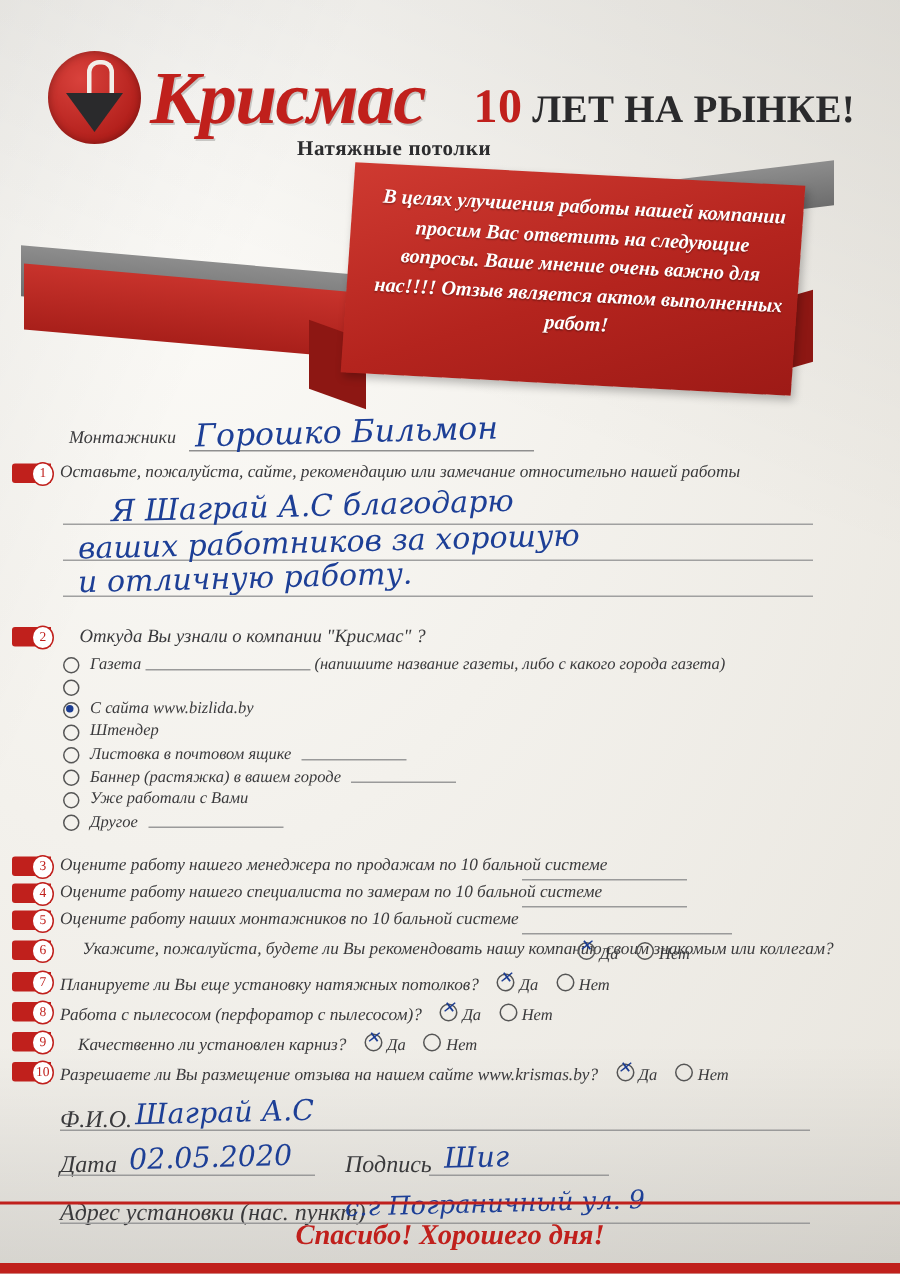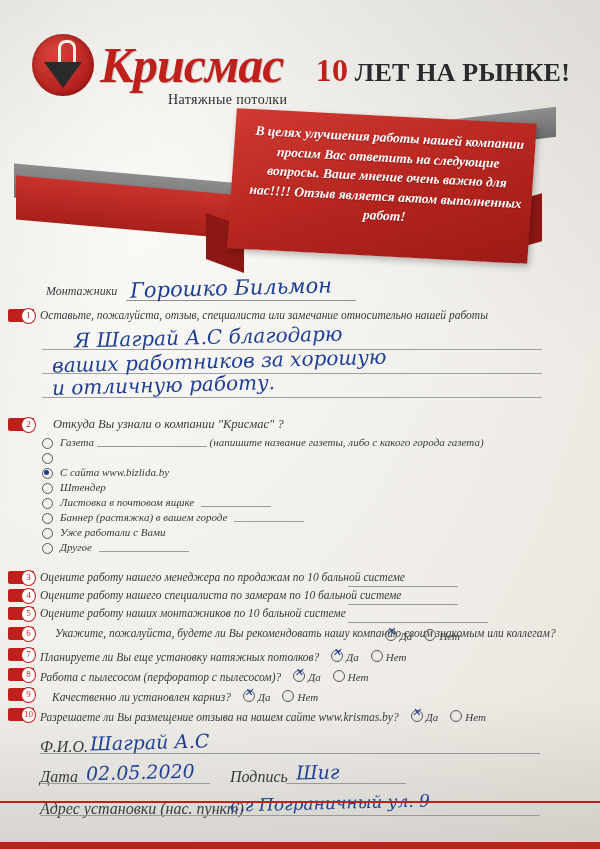--- a/index.html
+++ b/index.html
@@ -42,22 +42,22 @@
     border-top:26px solid #2a2a2c;
   }
   .brand{
     position:absolute;left:70px;top:6px;
     font-family:"Liberation Serif", serif;
     font-weight:bold;font-style:italic;
     font-size:50px;color:#c0201c;letter-spacing:-1px;
     text-shadow:1px 1px 0 rgba(0,0,0,.18);
   }
   .brand-sub{
-    position:absolute;left:138px;top:62px;
-    font-size:14px;color:#2c2c2e;font-weight:normal;letter-spacing:.4px;
+    position:absolute;left:168px;top:62px;
+    font-size:14px;color:#2c2c2e;font-weight:bold;letter-spacing:.4px;
   }
   .years{
     position:absolute;right:0;top:22px;
     font-weight:bold;font-size:26px;color:#2a2a2c;letter-spacing:.2px;
     white-space:nowrap;
   }
   .years b{color:#c0201c;font-size:32px;}
 
   
   .ribbon-wrap{position:absolute;left:10px;top:112px;width:580px;height:165px;}
@@ -203,21 +203,21 @@
 
     <div class="mont">
       <span class="lbl">Монтажники</span>
       <span class="ul"></span>
       <span class="hw hand">Горошко Бильмон</span>
     </div>
 
     <div class="row" style="margin-top:4px;">
       <span class="tag"></span>
       <span class="num">1</span>
-      <div class="q" style="padding-left:6px;">Оставьте, пожалуйста, отзыв, специалиста или замечание относительно нашей работы</div>
+      <div class="q" style="padding-left:6px;">Оставьте, пожалуйста, сайте, рекомендацию или замечание относительно нашей работы</div>
     </div>
 
     <div class="answer">
       <div class="l" style="top:22px;"></div>
       <div class="l" style="top:46px;"></div>
       <div class="l" style="top:70px;"></div>
       <div class="hw hand" style="top:-2px;">Я Шаграй А.С благодарю</div>
       <div class="hw hand" style="top:22px;left:18px;">ваших работников за хорошую</div>
       <div class="hw hand" style="top:46px;left:18px;">и отличную работу.</div>
     </div>
@@ -345,16 +345,17 @@
 
     <div class="fio" style="margin-top:8px;">
       <span class="lbl">Адрес установки (нас. пункт)</span>
       <span class="ul" style="width:500px;"></span>
       <span class="hw hand" style="left:196px;font-size:17px;">с.г Пограничный ул. 9</span>
     </div>
 
   </div>
 
   <div class="footer">
+    <div class="txt">Спасибо! Хорошего дня!</div>
     <div class="bar"></div>
   </div>
 
 </div>
 
 </body></html>

